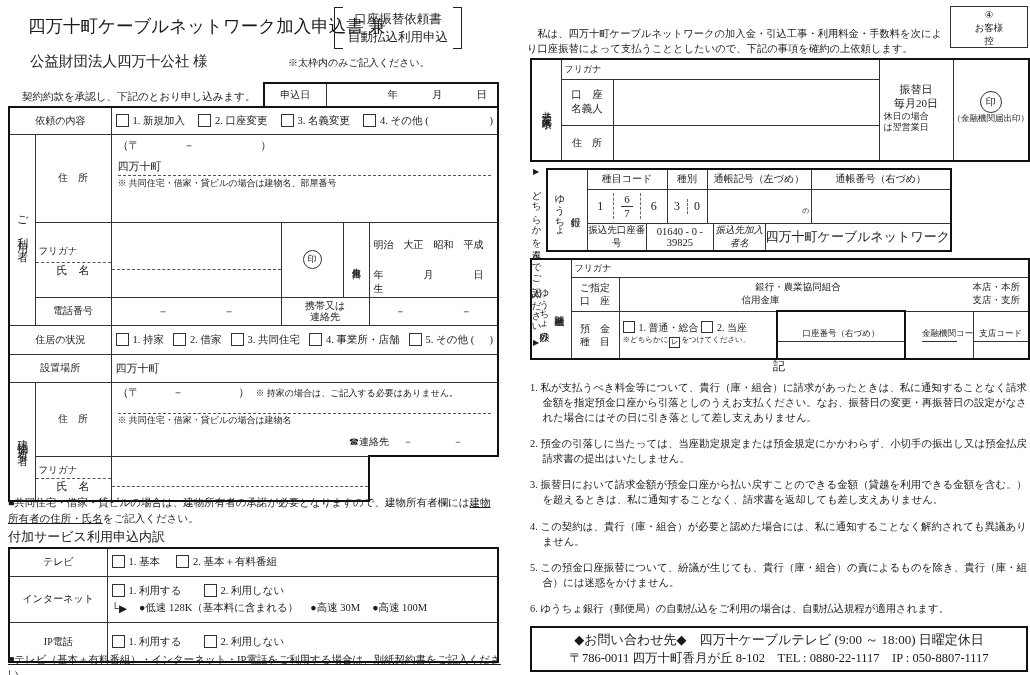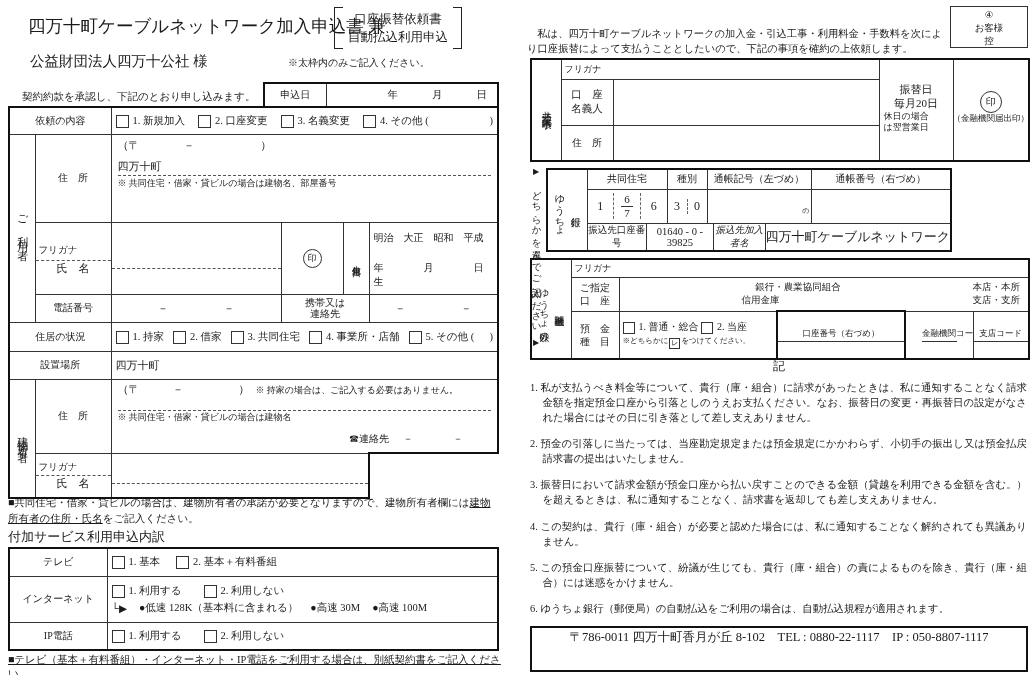--- a/index.html
+++ b/index.html
@@ -6,21 +6,21 @@
   body{width:1030px;height:675px;background:#fff;color:#1a1a1a;
        font-family:"Liberation Serif","DejaVu Serif",serif;}
   #page{position:relative;width:1030px;height:675px;overflow:hidden;}
   .abs{position:absolute;}
   table{border-collapse:collapse;table-layout:fixed;}
   td{border:1px solid #333;font-size:11px;padding:1px 4px;vertical-align:middle;overflow:hidden;}
   .bt{border-top:2px solid #111!important}.bb{border-bottom:2px solid #111!important}
   .bl{border-left:2px solid #111!important}.br{border-right:2px solid #111!important}
   .cb{display:inline-block;width:11px;height:11px;border:1px solid #333;background:#fff;margin-right:4px;flex:none;vertical-align:-1px;}
   .cbv{display:inline-block;width:12px;height:11px;border:1px solid #333;font-size:8px;line-height:11px;text-align:center;vertical-align:-2px;margin:0 1px;}
-  .opt{display:inline-flex;align-items:flex-end;white-space:nowrap;}
+  .opt{display:inline-flex;align-items:flex-start;white-space:nowrap;}
   .vtext{writing-mode:vertical-rl;text-orientation:upright;}
   .vcell{padding:0;text-align:center;}
   .vcell .vtext{margin:0 auto;}
   .seal{display:inline-flex;width:17px;height:17px;border:1px solid #333;border-radius:50%;align-items:center;justify-content:center;font-size:9px;flex:none;}
   .dash-b{border-bottom:1px dashed #555;}
   .small{font-size:9px;}
   .split{display:flex;flex-direction:column;height:100%;}
   .cells{display:flex;height:100%;align-items:stretch;}
   .cells>div{flex:1;border-left:1px dashed #666;position:relative;}
   .cells>div:first-child{border-left:none;}
@@ -126,21 +126,21 @@
         </div>
       </td>
       <td style="padding:0;">
         <div class="split">
           <div style="height:20px;border-bottom:1px dashed #555;"></div>
           <div style="flex:1;"></div>
         </div>
       </td>
       <td style="text-align:center;"><span class="seal">印</span></td>
       <td class="vcell"><span class="vtext" style="font-size:9.5px;letter-spacing:1px;">生年月日</span></td>
-      <td class="br" style="font-size:10px;vertical-align:top;padding-top:8px;">
+      <td class="br" style="font-size:10px;vertical-align:top;padding-top:15px;">
         <div>明治　大正　昭和　平成</div>
         <div style="margin-top:16px;">年　　　　月　　　　日生</div>
       </td>
     </tr>
 
     <tr style="height:28px;">
       <td class="hdr">電話番号</td>
       <td style="text-align:center;font-size:11px;">－　　　　　－</td>
       <td colspan="2" style="text-align:center;font-size:10px;line-height:1.15;padding:0;">
         <div>携帯又は</div>
@@ -260,21 +260,21 @@
               </span>
         </div>
         <div style="display:flex;align-items:center;gap:12px;font-size:10.5px;margin-top:3px;">
           <span>└▶</span>
           <span>●低速 128K（基本料に含まれる）</span>
           <span>●高速 30M</span>
           <span>●高速 100M</span>
         </div>
       </td>
     </tr>
-    <tr style="height:28px;">
+    <tr style="height:40px;">
       <td class="bl bb hdr">IP電話</td>
       <td class="br bb">
         <div style="display:flex;align-items:center;gap:22px;font-size:10.5px;">
           <span class="opt">
                 <span class="cb"></span>
                 <span>1. 利用する</span>
               </span>
           <span class="opt">
                 <span class="cb"></span>
                 <span>2. 利用しない</span>
@@ -362,21 +362,21 @@
         <col style="width:140px">
       </colgroup>
     <tbody>
         <tr style="height:20px;">
       <td rowspan="3" class="bl bt bb" style="padding:0;">
         <div style="display:flex;justify-content:center;align-items:center;gap:2px;height:100%;">
           <span class="vtext" style="font-size:10px;">ゆうちょ</span>
           <span class="vtext" style="font-size:10px;">銀行</span>
         </div>
       </td>
-      <td class="bt hdr">共同住宅</td>
+      <td class="bt hdr">種目コード</td>
       <td class="bt hdr">種別</td>
       <td class="bt hdr">通帳記号（左づめ）</td>
       <td class="bt br hdr">通帳番号（右づめ）</td>
     </tr>
     <tr style="height:34px;">
       <td style="padding:0;">
         <div class="cells">
           <div style="display:flex;align-items:center;justify-content:center;font-size:12px;">1</div>
           <div>
                 <div class="stack">
@@ -530,16 +530,17 @@
   <div class="abs" style="left:530px;top:380px;width:497px;">
     <p class="memo-item">1. 私が支払うべき料金等について、貴行（庫・組合）に請求があったときは、私に通知することなく請求金額を指定預金口座から引落としのうえお支払ください。なお、振替日の変更・再振替日の設定がなされた場合にはその日に引き落として差し支えありません。</p>
     <p class="memo-item">2. 預金の引落しに当たっては、当座勘定規定または預金規定にかかわらず、小切手の振出し又は預金払戻請求書の提出はいたしません。</p>
     <p class="memo-item">3. 振替日において請求金額が預金口座から払い戻すことのできる金額（貸越を利用できる金額を含む。）を超えるときは、私に通知することなく、請求書を返却しても差し支えありません。</p>
     <p class="memo-item">4. この契約は、貴行（庫・組合）が必要と認めた場合には、私に通知することなく解約されても異議ありません。</p>
     <p class="memo-item">5. この預金口座振替について、紛議が生じても、貴行（庫・組合）の責によるものを除き、貴行（庫・組合）には迷惑をかけません。</p>
     <p class="memo-item">6. ゆうちょ銀行（郵便局）の自動払込をご利用の場合は、自動払込規程が適用されます。</p>
   </div>
 
   <div class="abs" style="left:530px;top:626px;width:498px;height:46px;border:2.5px solid #111;box-sizing:border-box;text-align:center;">
+    <div style="font-size:13px;margin-top:3px;">◆お問い合わせ先◆　四万十ケーブルテレビ (9:00 ～ 18:00) 日曜定休日</div>
     <div style="font-size:12.5px;margin-top:1px;">〒786-0011 四万十町香月が丘 8-102　TEL : 0880-22-1117　IP : 050-8807-1117</div>
   </div>
 
 </div>
 
 </body></html>

